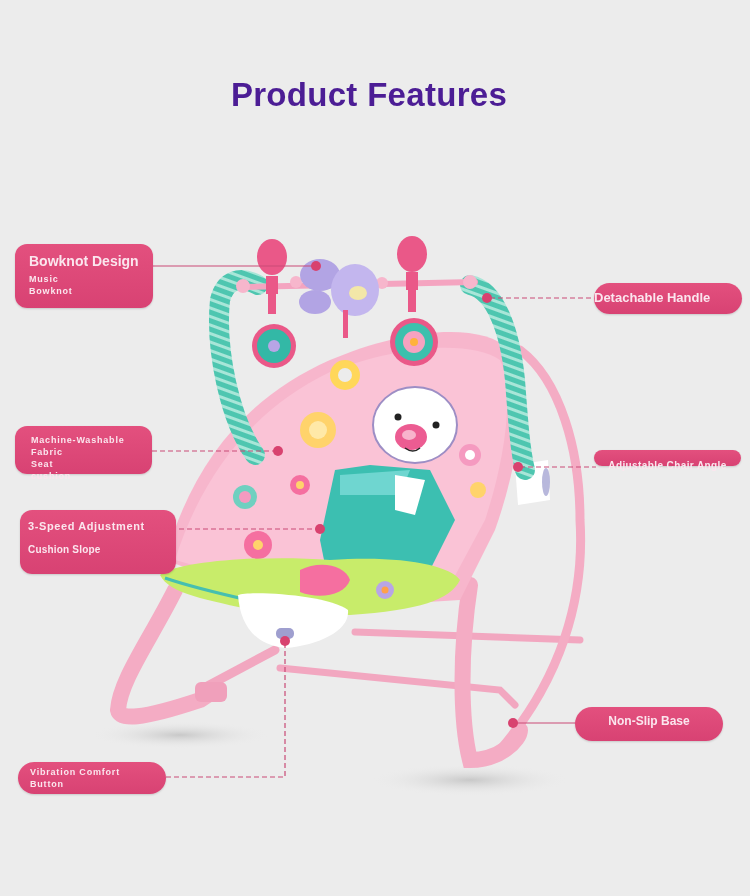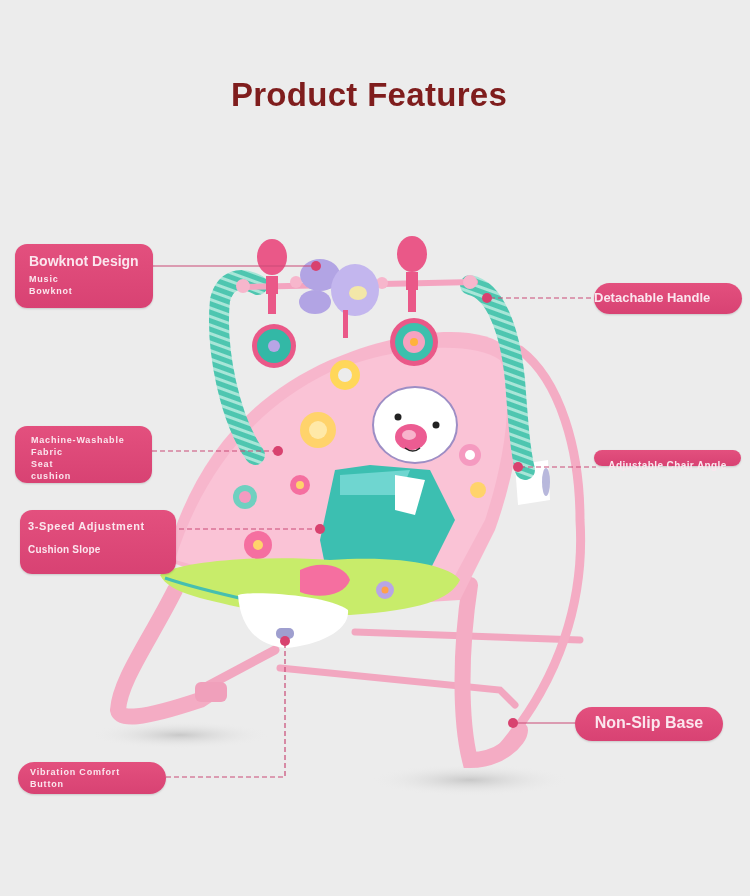--- a/index.html
+++ b/index.html
@@ -3,21 +3,21 @@
 <meta charset="utf-8">
 <style>
   html, body { margin:0; padding:0; }
   body {
     width:750px; height:896px; position:relative; overflow:hidden;
     background:#ececec;
     font-family:"Liberation Sans", "DejaVu Sans", sans-serif;
   }
   .title {
     position:absolute; left:0; top:76px; width:738px; text-align:center;
-    font-size:33px; font-weight:bold; color:#7f1d1d; letter-spacing:0.3px;
+    font-size:33px; font-weight:bold; color:#4c1d95; letter-spacing:0.3px;
   }
   .product { position:absolute; left:0; top:0; width:750px; height:896px; }
   .label {
     position:absolute; background:linear-gradient(#e3507e,#d84273);
     color:#fbe6ee; font-weight:bold; box-sizing:border-box;
     box-shadow:0 1px 2px rgba(0,0,0,0.15);
   }
   .label .main { display:block; }
   .label .sub { display:block; font-size:9px; letter-spacing:0.8px; line-height:12px; }
   .lines { position:absolute; left:0; top:0; width:750px; height:896px; pointer-events:none; }
@@ -161,21 +161,21 @@
     <circle cx="513" cy="723" r="5"></circle>
   </g>
 </svg>
 
 <div class="label" style="left:15px; top:244px; width:138px; height:64px; border-radius:12px; padding:9px 0 16px 14px;">
   <span class="main" style="font-size:14px; margin-bottom:4px;">Bowknot Design</span>
   <span class="sub">Music</span>
   <span class="sub">Bowknot</span>
 </div>
 
-<div class="label" style="left:15px; top:426px; width:137px; height:57px; border-radius:12px; padding:8px 0 0 16px;">
+<div class="label" style="left:15px; top:426px; width:137px; height:48px; border-radius:12px; padding:8px 0 0 16px;">
   <span class="sub">Machine-Washable</span>
   <span class="sub">Fabric</span>
   <span class="sub">Seat</span>
   <span class="sub">cushion</span>
 </div>
 
 <div class="label" style="left:20px; top:510px; width:156px; height:64px; border-radius:12px; padding:10px 0 0 8px;">
   <span class="main" style="font-size:11px; letter-spacing:0.6px;">3-Speed Adjustment</span>
   <span class="sub" style="height:12px;"></span>
   <span class="sub" style="font-size:10px; letter-spacing:0.2px;">Cushion Slope</span>
@@ -188,14 +188,14 @@
 
 <div class="label" style="left:594px; top:283px; width:148px; height:31px; border-radius:16px; padding:7px 0 0 0; ">
   <span class="main" style="font-size:13px;">Detachable Handle</span>
 </div>
 
 <div class="label" style="left:594px; top:450px; width:147px; height:16px; border-radius:16px; padding:10px 0 0 0; text-align:center;">
   <span class="main" style="font-size:10px; letter-spacing:0.4px;">Adjustable Chair Angle</span>
 </div>
 
 <div class="label" style="left:575px; top:707px; width:148px; height:34px; border-radius:17px; padding:7px 0 0 0; text-align:center;">
-  <span class="main" style="font-size:16px;">Non-Slip Base</span>
+  <span class="main" style="font-size:12px;">Non-Slip Base</span>
 </div>
 
 </body></html>

